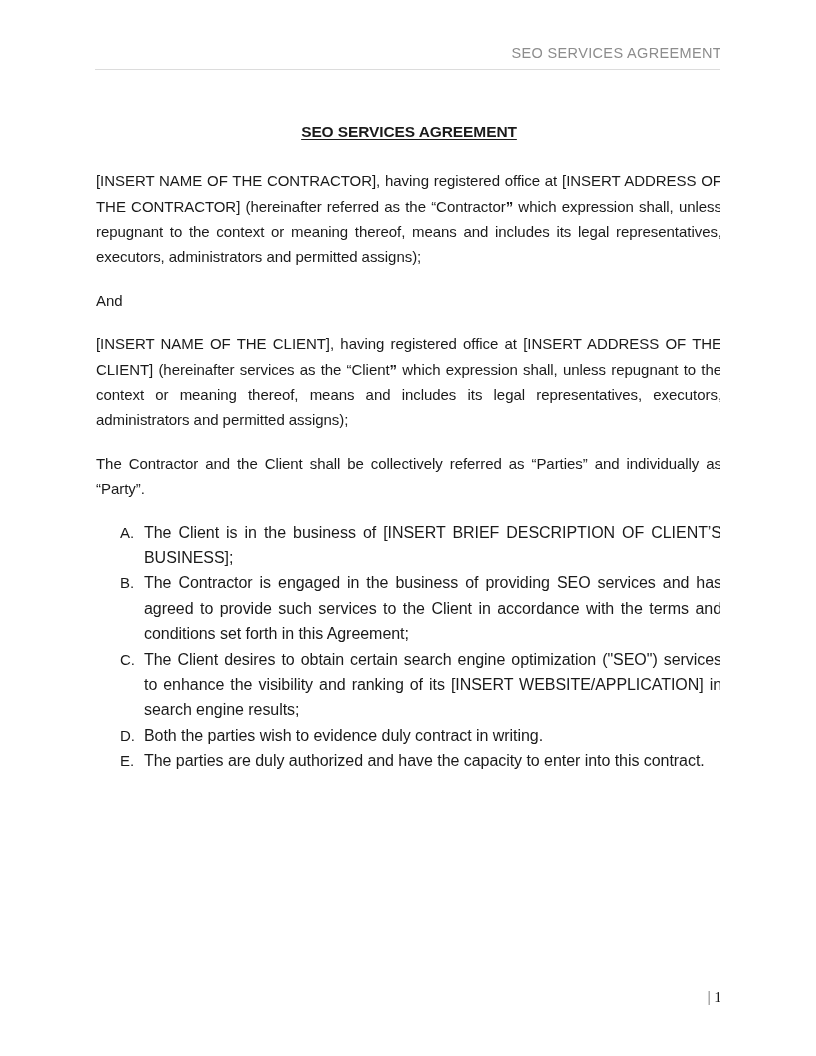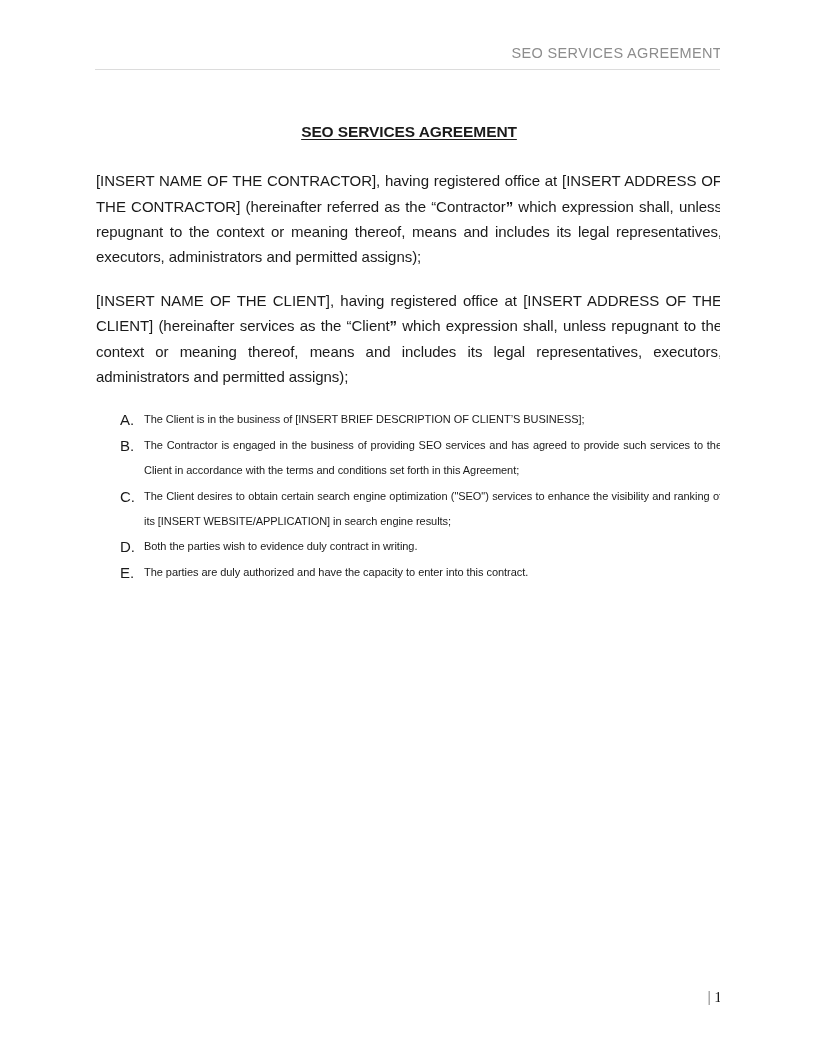--- a/index.html
+++ b/index.html
@@ -93,21 +93,21 @@
   
   ol.alpha {
     margin: 0;
     padding: 0;
     list-style: none;
     counter-reset: alphaitem;
   }
   ol.alpha > li {
     position: relative;
     padding-left: 48px;
-    font-size: 11px;
+    font-size: 16px;
     line-height: 25.4px;
     text-align: justify;
     text-justify: inter-word;
     margin: 0 0 0 0;
     letter-spacing: -0.05px;
   }
   ol.alpha > li::before {
     counter-increment: alphaitem;
     content: counter(alphaitem, upper-alpha) ".";
     position: absolute;
@@ -150,23 +150,25 @@
     <span class="doc-header-title">SEO SERVICES AGREEMENT</span>
   </div>
 
   <div class="doc-body">
 
     <h1 class="doc-title"><span class="u">SEO SERVICES AGREEMENT</span></h1>
 
 
     <p class="para"><span>[INSERT NAME OF THE CONTRACTOR], having registered office at [INSERT ADDRESS OF THE CONTRACTOR] (hereinafter referred as the “Contractor</span><b class="q">”</b><span> which expression shall, unless repugnant to the context or meaning thereof, means and includes its legal representatives, executors, administrators and permitted assigns);</span></p>
 
+    <p class="para noj"><span>And</span></p>
 
     <p class="para"><span>[INSERT NAME OF THE CLIENT], having registered office at [INSERT ADDRESS OF THE CLIENT] (hereinafter services as the “Client</span><b class="q">”</b><span> which expression shall, unless repugnant to the context or meaning thereof, means and includes its legal representatives, executors, administrators and permitted assigns);</span></p>
 
+    <p class="para"><span>The Contractor and the Client shall be collectively referred as “Parties” and individually as “Party”.</span></p>
 
 
     <ol class="alpha">
       <li><span>The Client is in the business of [INSERT BRIEF DESCRIPTION OF CLIENT’S BUSINESS];</span></li>
       <li><span>The Contractor is engaged in the business of providing SEO services and has agreed to provide such services to the Client in accordance with the terms and conditions set forth in this Agreement;</span></li>
       <li><span>The Client desires to obtain certain search engine optimization ("SEO") services to enhance the visibility and ranking of its [INSERT WEBSITE/APPLICATION] in search engine results;</span></li>
       <li><span>Both the parties wish to evidence duly contract in writing.</span></li>
       <li><span>The parties are duly authorized and have the capacity to enter into this contract.</span></li>
     </ol>
 

